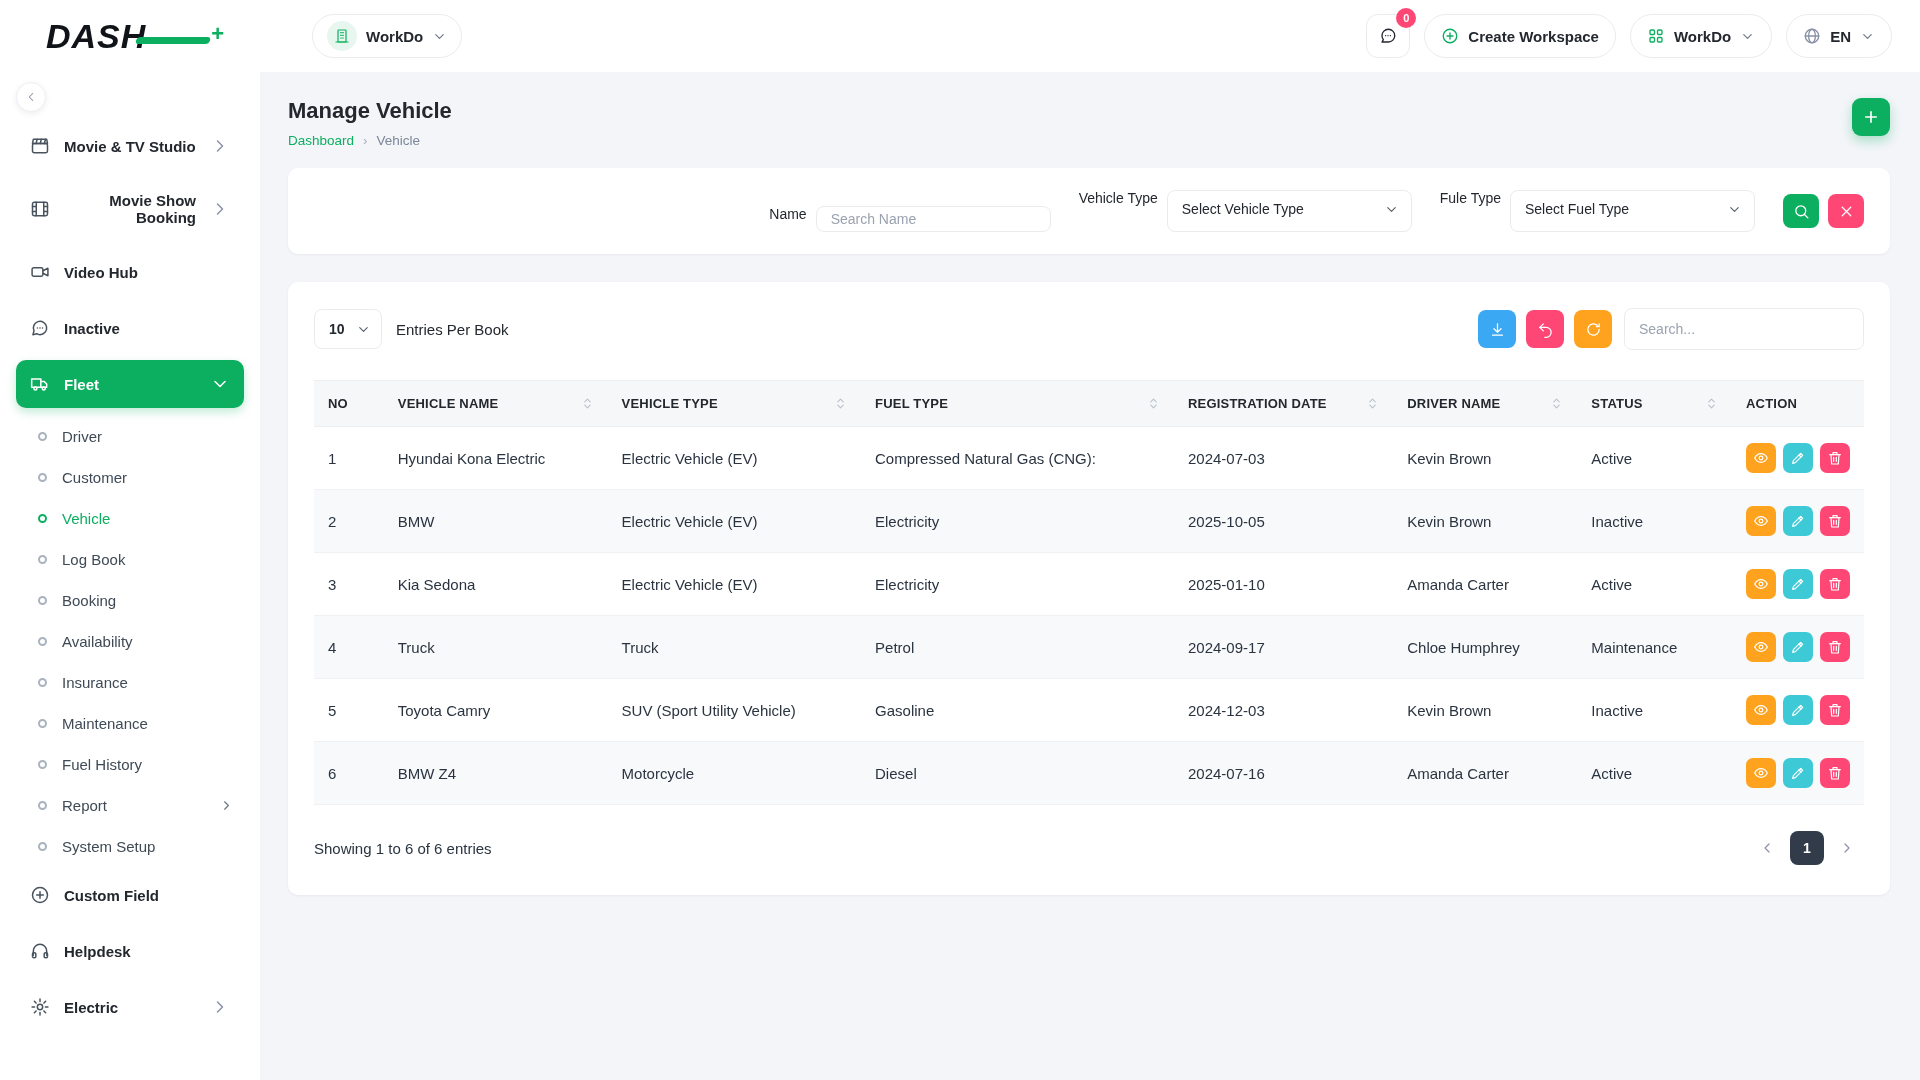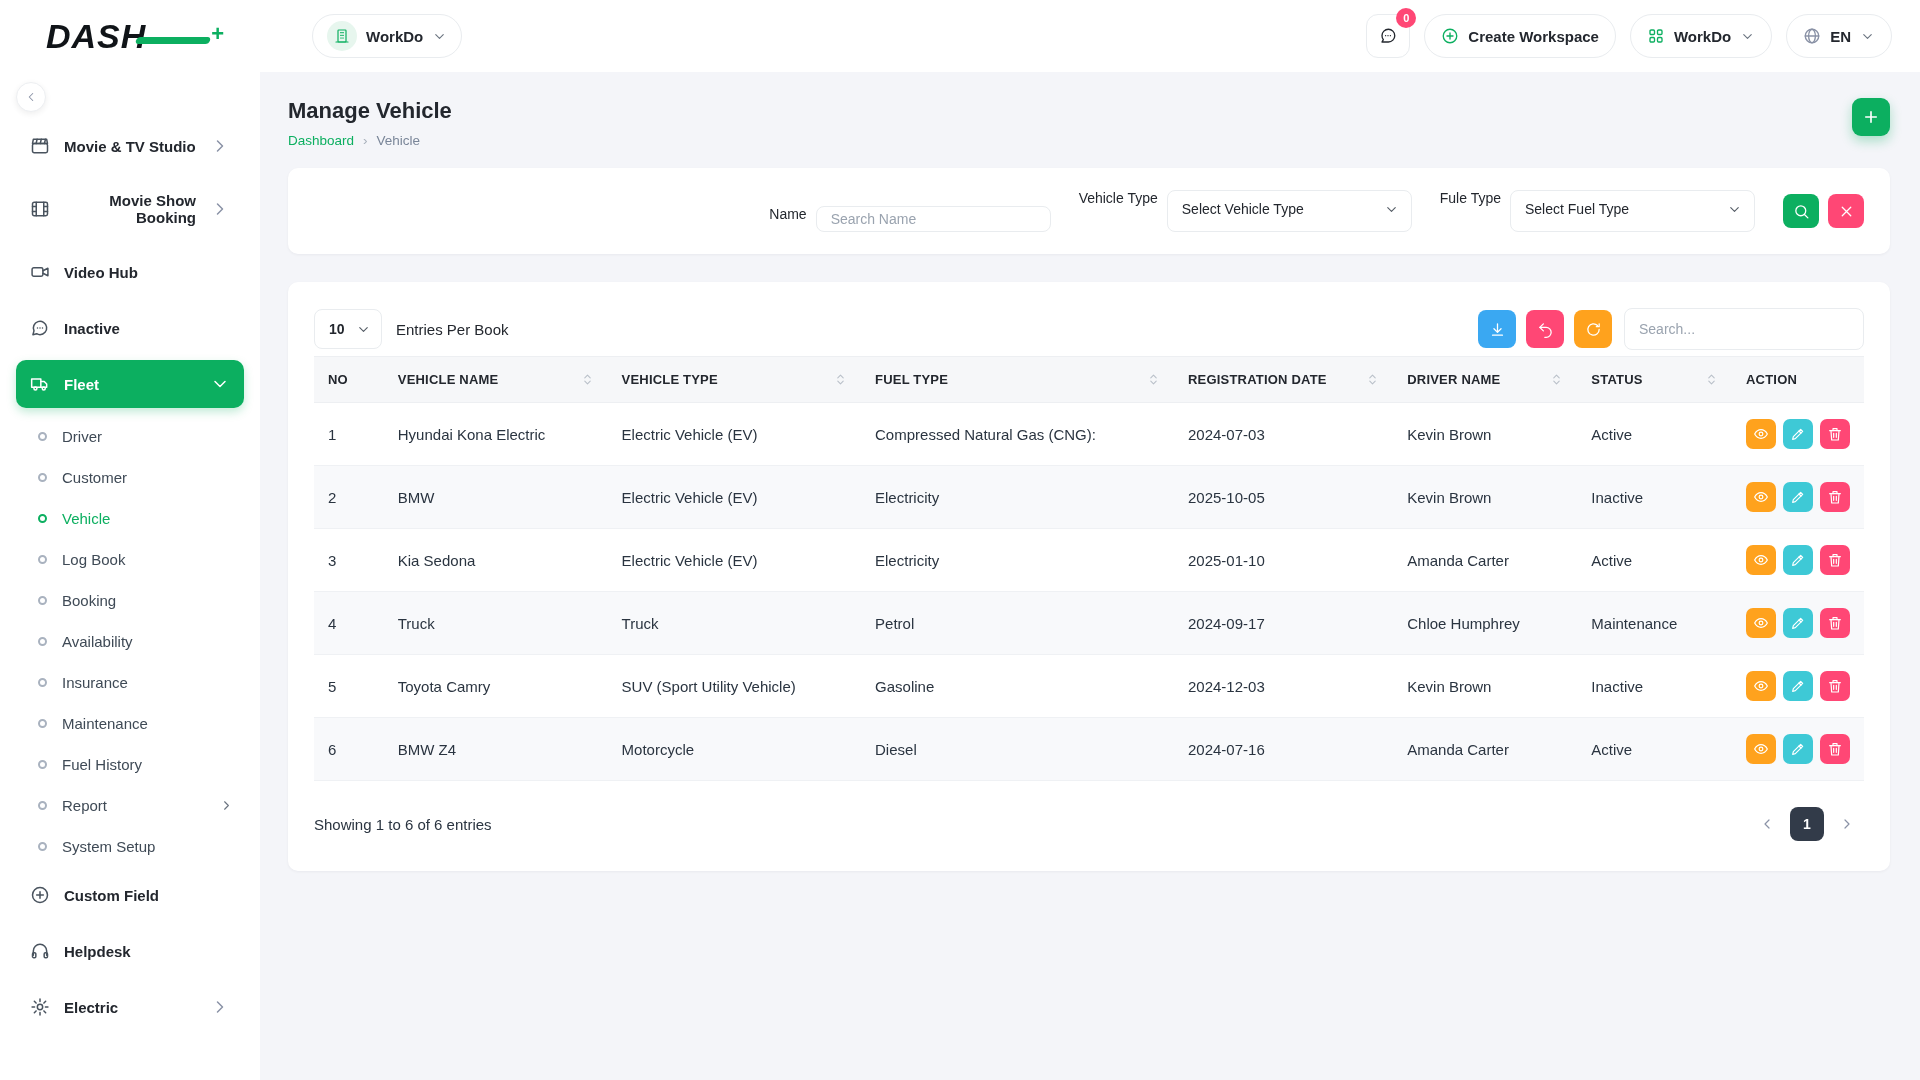--- a/index.html
+++ b/index.html
@@ -75,21 +75,21 @@
   .sq.orange{background:#FFA21D}
 
   
   .table-card{margin-top:28px;padding:26px 26px 30px}
   .table-controls{display:flex;align-items:center}
   .select.entries{width:68px;height:40px;font-weight:600;padding:0 10px 0 14px}
   .entries-label{margin-left:14px;font-size:15px;color:#23272E}
   .tc-btns{display:flex;gap:10px;margin-right:12px}
   .table-search{width:240px;height:42px;border:1px solid #E9ECEF;border-radius:8px;padding:0 14px;font-size:14px;outline:none;color:#23272E}
   .table-search::placeholder{color:#9AA3AF}
-  table{width:100%;border-collapse:collapse;margin-top:6px}
+  table{width:100%;border-collapse:collapse;margin-top:30px}
   thead th{background:#F6F7F9;font-size:13px;font-weight:700;color:#23272E;text-transform:uppercase;letter-spacing:.2px;padding:15px 14px;text-align:left;border-top:1px solid #EDEFF2;border-bottom:1px solid #EDEFF2}
   .th-inner{display:flex;align-items:center;justify-content:space-between;gap:6px}
   .sort{width:13px;height:13px;stroke:#B9C0C9;fill:none;stroke-width:2;stroke-linecap:round;stroke-linejoin:round;flex-shrink:0}
   th:nth-child(1){width:70px}
   th:nth-child(2){width:225px}
   th:nth-child(3){width:255px}
   th:nth-child(4){width:315px}
   th:nth-child(5){width:220px}
   th:nth-child(6){width:185px}
   th:nth-child(7){width:155px}

